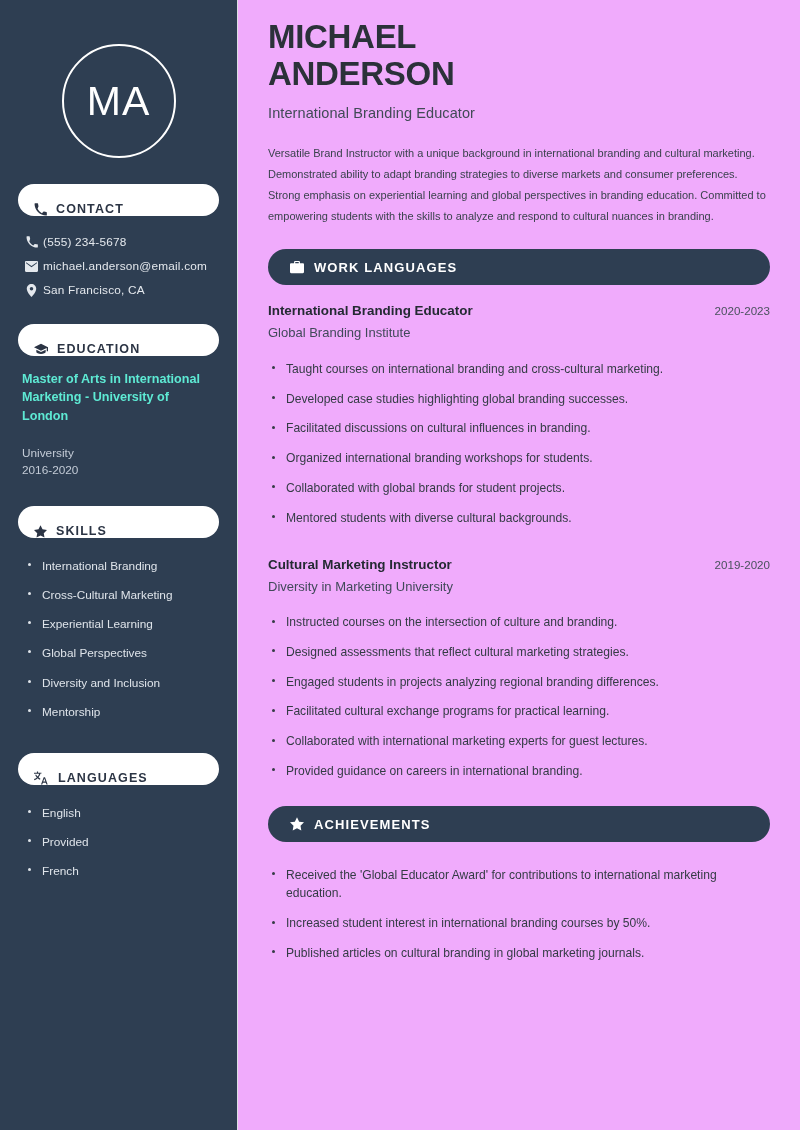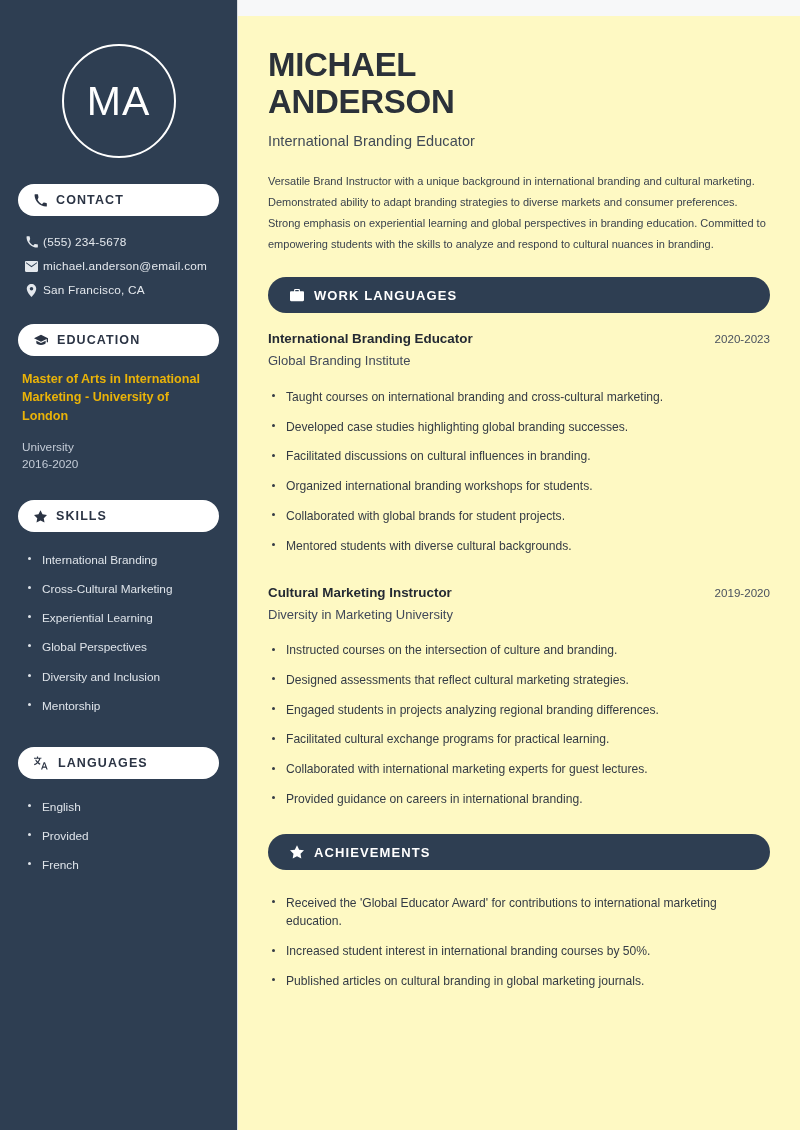--- a/index.html
+++ b/index.html
@@ -51,21 +51,21 @@
     font-weight: 400;
     letter-spacing: 1px;
     line-height: 1;
   }
 
   .pill {
     background: #ffffff;
     border-radius: 20px;
     height: 32px;
     display: flex;
-    align-items: center;
+    align-items: flex-end;
     padding: 0 16px;
     gap: 9px;
     margin-bottom: 14px;
   }
   .pill-label {
     color: #2b3444;
     font-size: 12.5px;
     font-weight: bold;
     letter-spacing: 1.1px;
   }
@@ -81,25 +81,25 @@
   }
   .contact-row .ico { width: 15px; display: flex; justify-content: center; }
   .contact-text {
     color: #e4e8ed;
     font-size: 11.8px;
     letter-spacing: .2px;
   }
 
   .edu-block { padding: 0 2px 0 4px; margin-bottom: 26px; }
   .edu-degree {
-    color: #eab308;
+    color: #5eead4;
     font-size: 12.6px;
     font-weight: bold;
     line-height: 1.45;
-    margin-bottom: 14px;
+    margin-bottom: 20px;
   }
   .edu-school {
     color: #c3cbd6;
     font-size: 11.8px;
     line-height: 1.5;
   }
   .edu-years {
     color: #c3cbd6;
     font-size: 11.8px;
     line-height: 1.5;
@@ -121,23 +121,22 @@
     top: 11px;
     width: 3px;
     height: 3px;
     border-radius: 50%;
     background: #dfe4ea;
   }
 
   
   .main {
     flex: 1;
-    background: #fef9c3;
-    padding: 31px 30px 0 30px;
-    margin-top: 16px;
+    background: #f0abfc;
+    padding: 19px 30px 0 30px;
   }
 
   .name {
     color: #2b3139;
     font-size: 33px;
     font-weight: bold;
     line-height: 1.12;
     letter-spacing: -0.3px;
   }
   .title {

